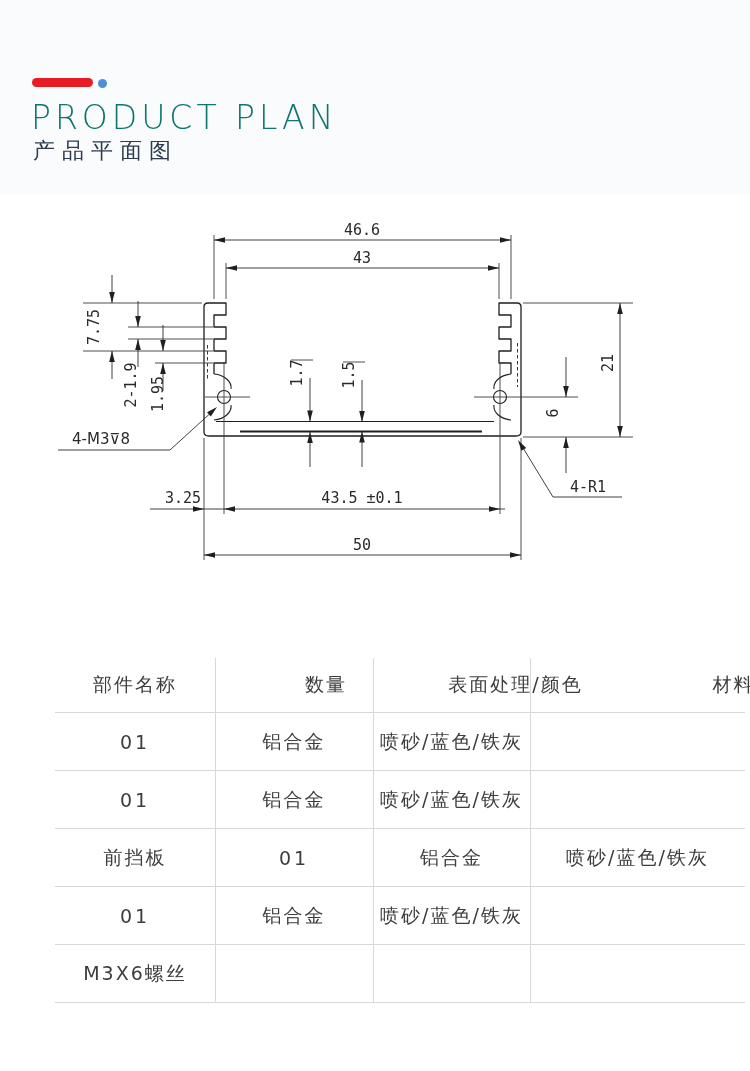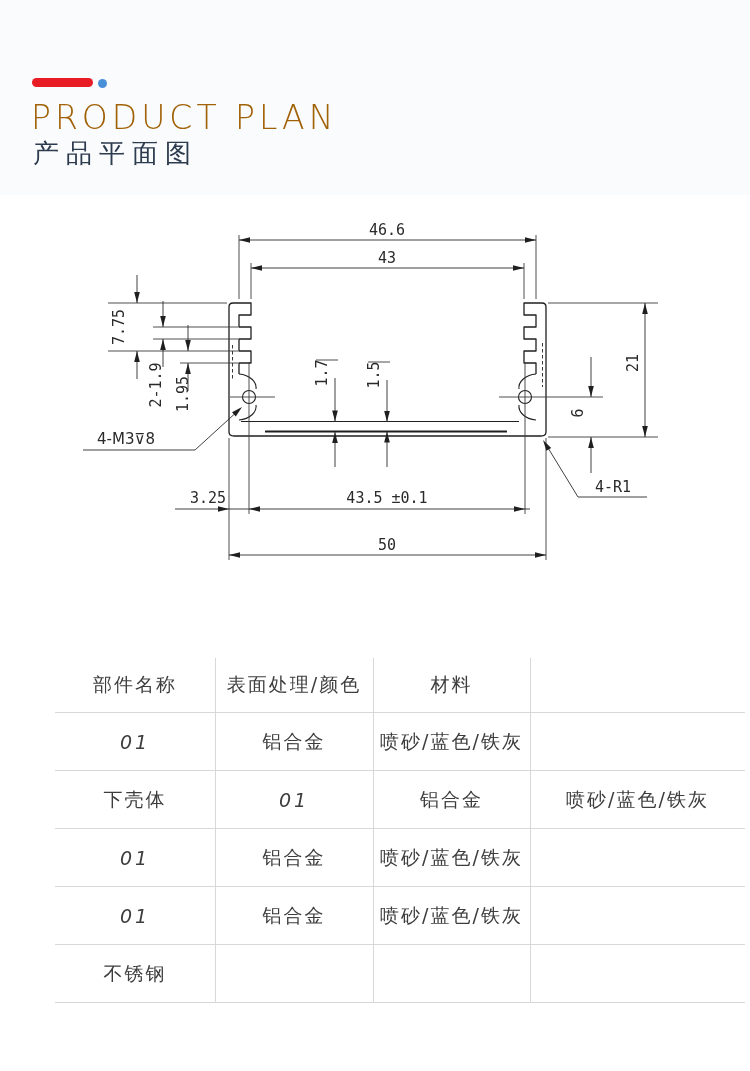--- a/index.html
+++ b/index.html
@@ -13,56 +13,56 @@
   
   .hdr{position:absolute;left:0;top:0;width:750px;height:195px;}
   .accent-bar{position:absolute;left:32px;top:78px;width:61px;height:9px;border-radius:5px;}
   .accent-dot{position:absolute;left:98px;top:79px;width:9px;height:9px;border-radius:50%;}
   .title-en{
     position:absolute;left:31px;top:98px;
     font-size:33px;font-weight:300;letter-spacing:4px;color:#2d3b4e;white-space:nowrap;
   }
   .title-zh{
     position:absolute;left:33px;top:136px;
-    font-size:26px;font-weight:500;letter-spacing:7px;color:#2d3b4e;white-space:nowrap;
+    font-size:22px;font-weight:500;letter-spacing:7px;color:#2d3b4e;white-space:nowrap;
   }
   
-  .drawing{position:absolute;left:0;top:195px;width:674px;height:420px;margin-left:25px;}
+  .drawing{position:absolute;left:0;top:195px;width:674px;height:420px;}
   svg text{
     font-family:"DejaVu Sans Mono","DejaVu Sans","Liberation Mono",monospace;
     fill:#2a2a2a;
   }
   .dimtxt{font-size:15px;}
   
   .parts-table{
     position:absolute;left:55px;top:658px;width:690px;
     color:#3d3d3d;font-size:19px;
   }
   .t-row{
     display:grid;grid-template-columns:160px 158px 157px 215px;
     height:57px;border-bottom:1px solid #d8d8d8;
   }
-  .t-row.head{height:54px;}
+  .t-row.head{height:54px;gap:32px;}
   .t-cell{
     display:flex;align-items:center;justify-content:center;
     letter-spacing:2px;white-space:nowrap;
   }
-  .t-cell.c1{letter-spacing:3px;font-style:italic;}
+  .t-cell.c1{letter-spacing:3px;}
   .vline{position:absolute;top:0;width:1px;height:100%;background:#d8d8d8;}
   .vl1{left:160px;} .vl2{left:318px;} .vl3{left:475px;}
 </style>
 </head>
 <body>
 
 <div class="panel"></div>
 
 <div class="hdr">
   <div class="accent-bar" style="background:#e81c24;"></div>
   <div class="accent-dot" style="background:#4a90d9;"></div>
-  <div class="title-en" style="color: #a16207;">PRODUCT PLAN</div>
+  <div class="title-en" style="color: #0f766e;">PRODUCT PLAN</div>
   <div class="title-zh" style="color: rgb(45, 59, 78);">产品平面图</div>
 </div>
 
 <div class="drawing">
 <svg width="750" height="420" viewBox="0 0 750 420" xmlns="http://www.w3.org/2000/svg">
 
   <g fill="none" stroke="#1f1f1f" stroke-width="1.3" stroke-linejoin="round">
 
     <path d="M 204,237 L 204,112 Q 204,108 208,108 L 226,108
              L 226,120 L 214,120 L 214,132 L 226,132 L 226,144 L 214,144
@@ -181,42 +181,43 @@
   </g>
 </svg>
 </div>
 
 <div class="parts-table">
   <div class="vline vl1"></div>
   <div class="vline vl2"></div>
   <div class="vline vl3"></div>
   <div class="t-row head">
     <div class="t-cell">部件名称</div>
+    <div class="t-cell">数量</div>
     <div class="t-cell">表面处理/颜色</div>
     <div class="t-cell">材料</div>
   </div>
   <div>
       <div class="t-row">
         <div class="t-cell c1">01</div>
         <div class="t-cell">铝合金</div>
         <div class="t-cell">喷砂/蓝色/铁灰</div>
       </div>
       <div class="t-row">
-        <div class="t-cell">下壳体</div>
-        <div class="t-cell c1">01</div>
-        <div class="t-cell">铝合金</div>
-        <div class="t-cell">喷砂/蓝色/铁灰</div>
-      </div>
-      <div class="t-row">
-        <div class="t-cell c1">01</div>
-        <div class="t-cell">铝合金</div>
-        <div class="t-cell">喷砂/蓝色/铁灰</div>
-      </div>
-      <div class="t-row">
-        <div class="t-cell c1">01</div>
-        <div class="t-cell">铝合金</div>
-        <div class="t-cell">喷砂/蓝色/铁灰</div>
-      </div>
-      <div class="t-row">
-        <div class="t-cell">不锈钢</div>
+        <div class="t-cell c1">01</div>
+        <div class="t-cell">铝合金</div>
+        <div class="t-cell">喷砂/蓝色/铁灰</div>
+      </div>
+      <div class="t-row">
+        <div class="t-cell">前挡板</div>
+        <div class="t-cell c1">01</div>
+        <div class="t-cell">铝合金</div>
+        <div class="t-cell">喷砂/蓝色/铁灰</div>
+      </div>
+      <div class="t-row">
+        <div class="t-cell c1">01</div>
+        <div class="t-cell">铝合金</div>
+        <div class="t-cell">喷砂/蓝色/铁灰</div>
+      </div>
+      <div class="t-row">
+        <div class="t-cell">M3X6螺丝</div>
       </div>
     </div>
 </div>
 
 </body></html>

